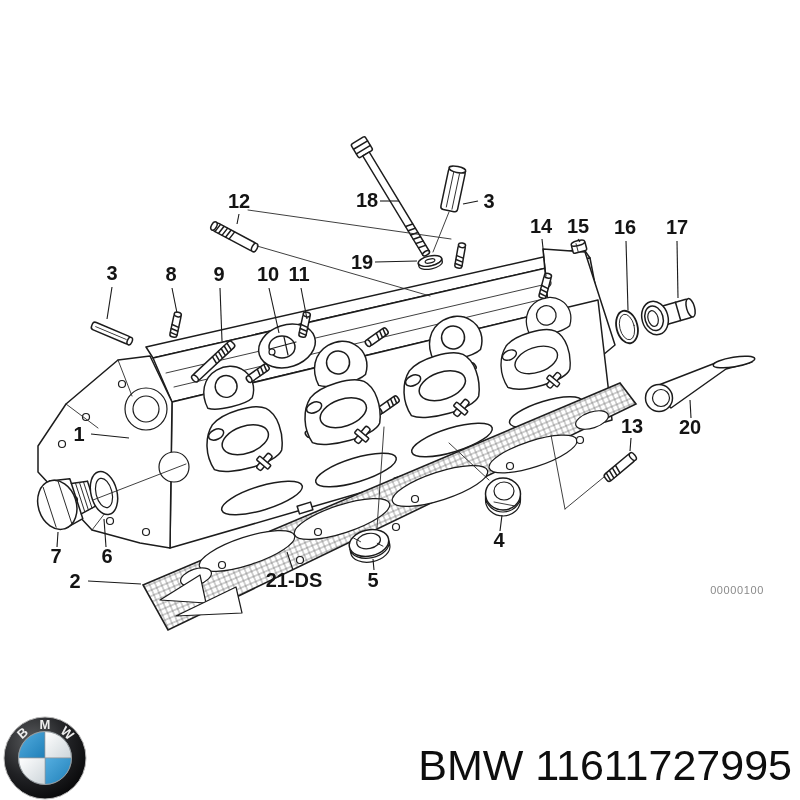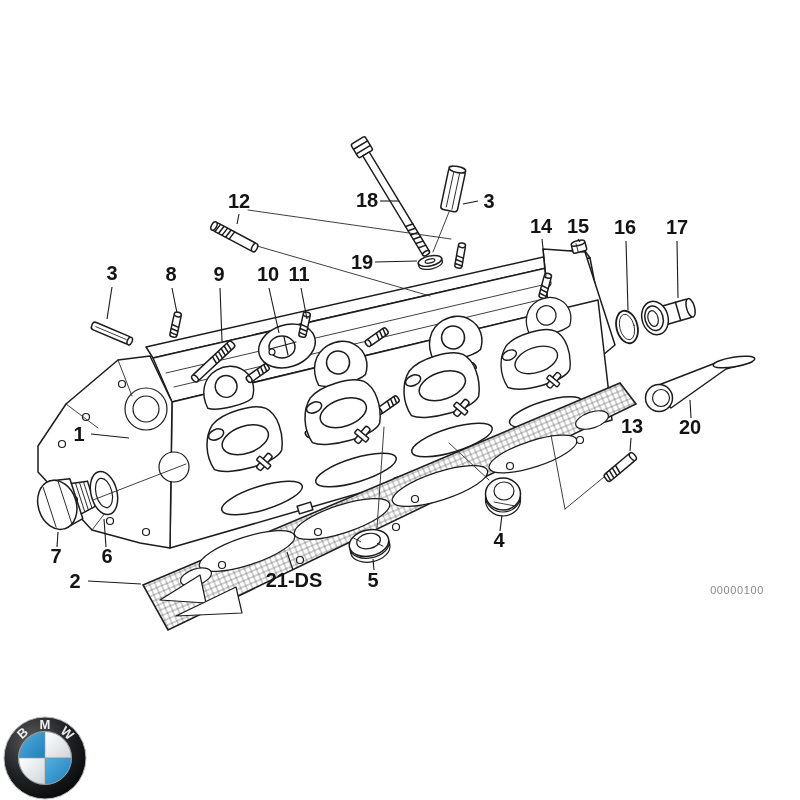--- a/index.html
+++ b/index.html
@@ -357,13 +357,14 @@
       <path d="M0,0 L-26.5,0 A26.5,26.5 0 0 0 0,26.5 Z" fill="url(#whiteGrad)"></path>
       <circle r="26.5" fill="none" stroke="#9aa0a4" stroke-width="0.9"></circle>
     </g>
     <g>
       <text class="logoletter" transform="rotate(-42) translate(0,-29)">B</text>
       <text class="logoletter" transform="translate(0,-29)">M</text>
       <text class="logoletter" transform="rotate(42) translate(0,-29)">W</text>
     </g>
   </svg>
 
+  <div class="partnum">BMW 11611727995</div>
 </div>
 
 </body></html>

